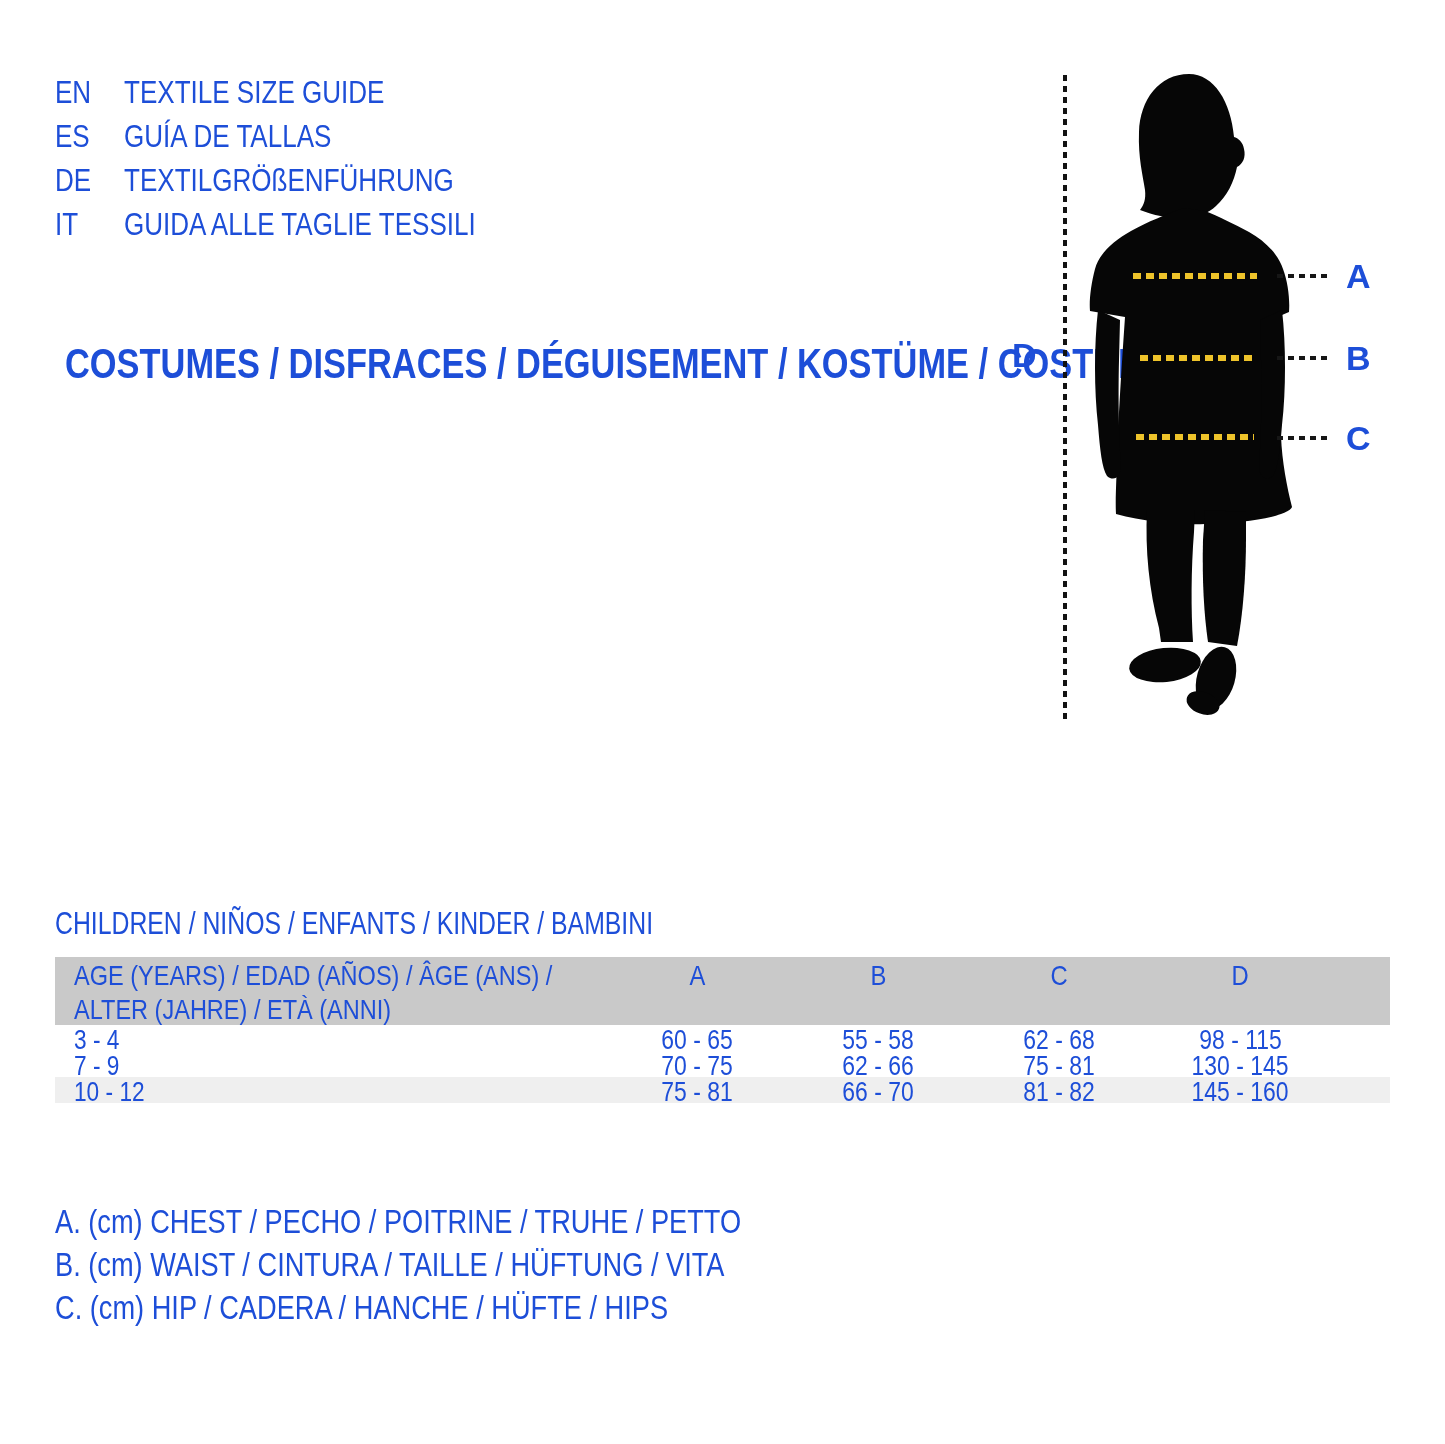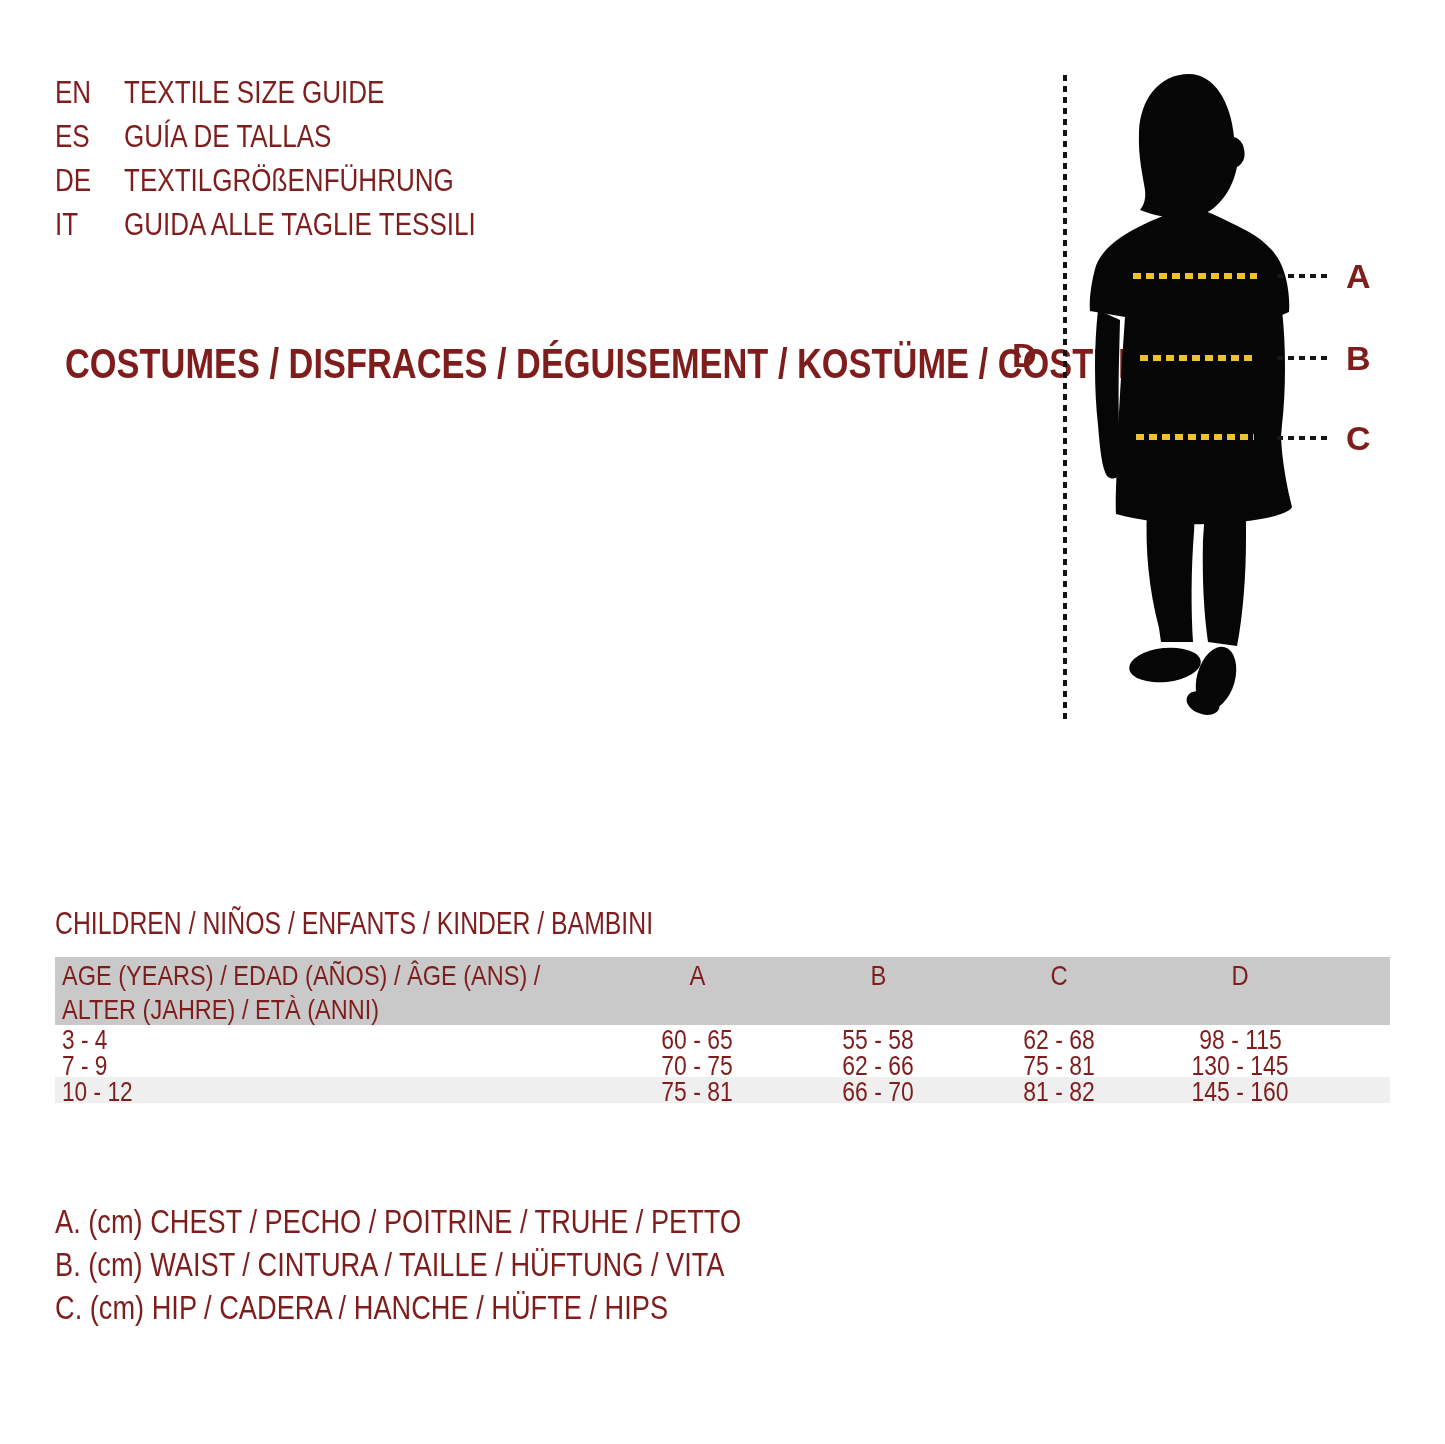--- a/index.html
+++ b/index.html
@@ -1,18 +1,18 @@
 <!DOCTYPE html>
 <html><head>
 <meta charset="utf-8">
 <style>
   html,body { margin:0; padding:0; background:#ffffff; }
   .page {
     position:relative; width:1445px; height:1444px; background:#ffffff;
-    font-family:"Liberation Sans", sans-serif; color:#7f1d1d; overflow:hidden;
+    font-family:"Liberation Sans", sans-serif; color:#1d4ed8; overflow:hidden;
   }
   
   .cx  { display:inline-block; transform:scaleX(0.84); transform-origin:0 50%; white-space:nowrap; }
   .cxb { display:inline-block; transform:scaleX(0.80); transform-origin:0 50%; white-space:nowrap; }
   .cxc { display:inline-block; transform:scaleX(0.85); transform-origin:50% 50%; white-space:nowrap; }
 
   
   .lang-block { position:absolute; left:55px; top:71px; }
   .lang-row  { display:flex; height:44px; align-items:center; font-size:31px; }
   .lang-code { width:69px; flex:0 0 69px; }
@@ -36,21 +36,21 @@
   }
   .ylab { position:absolute; font-size:34px; font-weight:700; line-height:46px; }
 
   
   .section-title { position:absolute; left:55px; top:906px; font-size:31px; }
   .size-table { position:absolute; left:55px; top:957px; width:1335px; font-size:27px; }
   .trow { display:grid; grid-template-columns:41.3% 13.6% 13.5% 13.6% 13.6% auto; align-items:center; }
   .thead { background:#c9c9c9; height:68px; align-items:start; font-size:28px; }
   .thead .hline { line-height:34px; }
   .thead .pad-top { padding-top:2px; }
-  .tcell-age { padding-left:7px; text-align:left; }
+  .tcell-age { padding-left:19px; text-align:left; }
   .tcell-val { text-align:center; }
   .drow { height:26px; }
   .drow.alt { background:#efefef; }
 
   
   .legend { position:absolute; left:55px; top:1200px; font-size:34px; }
   .legend-line { height:43px; display:flex; align-items:center; }
 </style>
 </head>
 <body>

